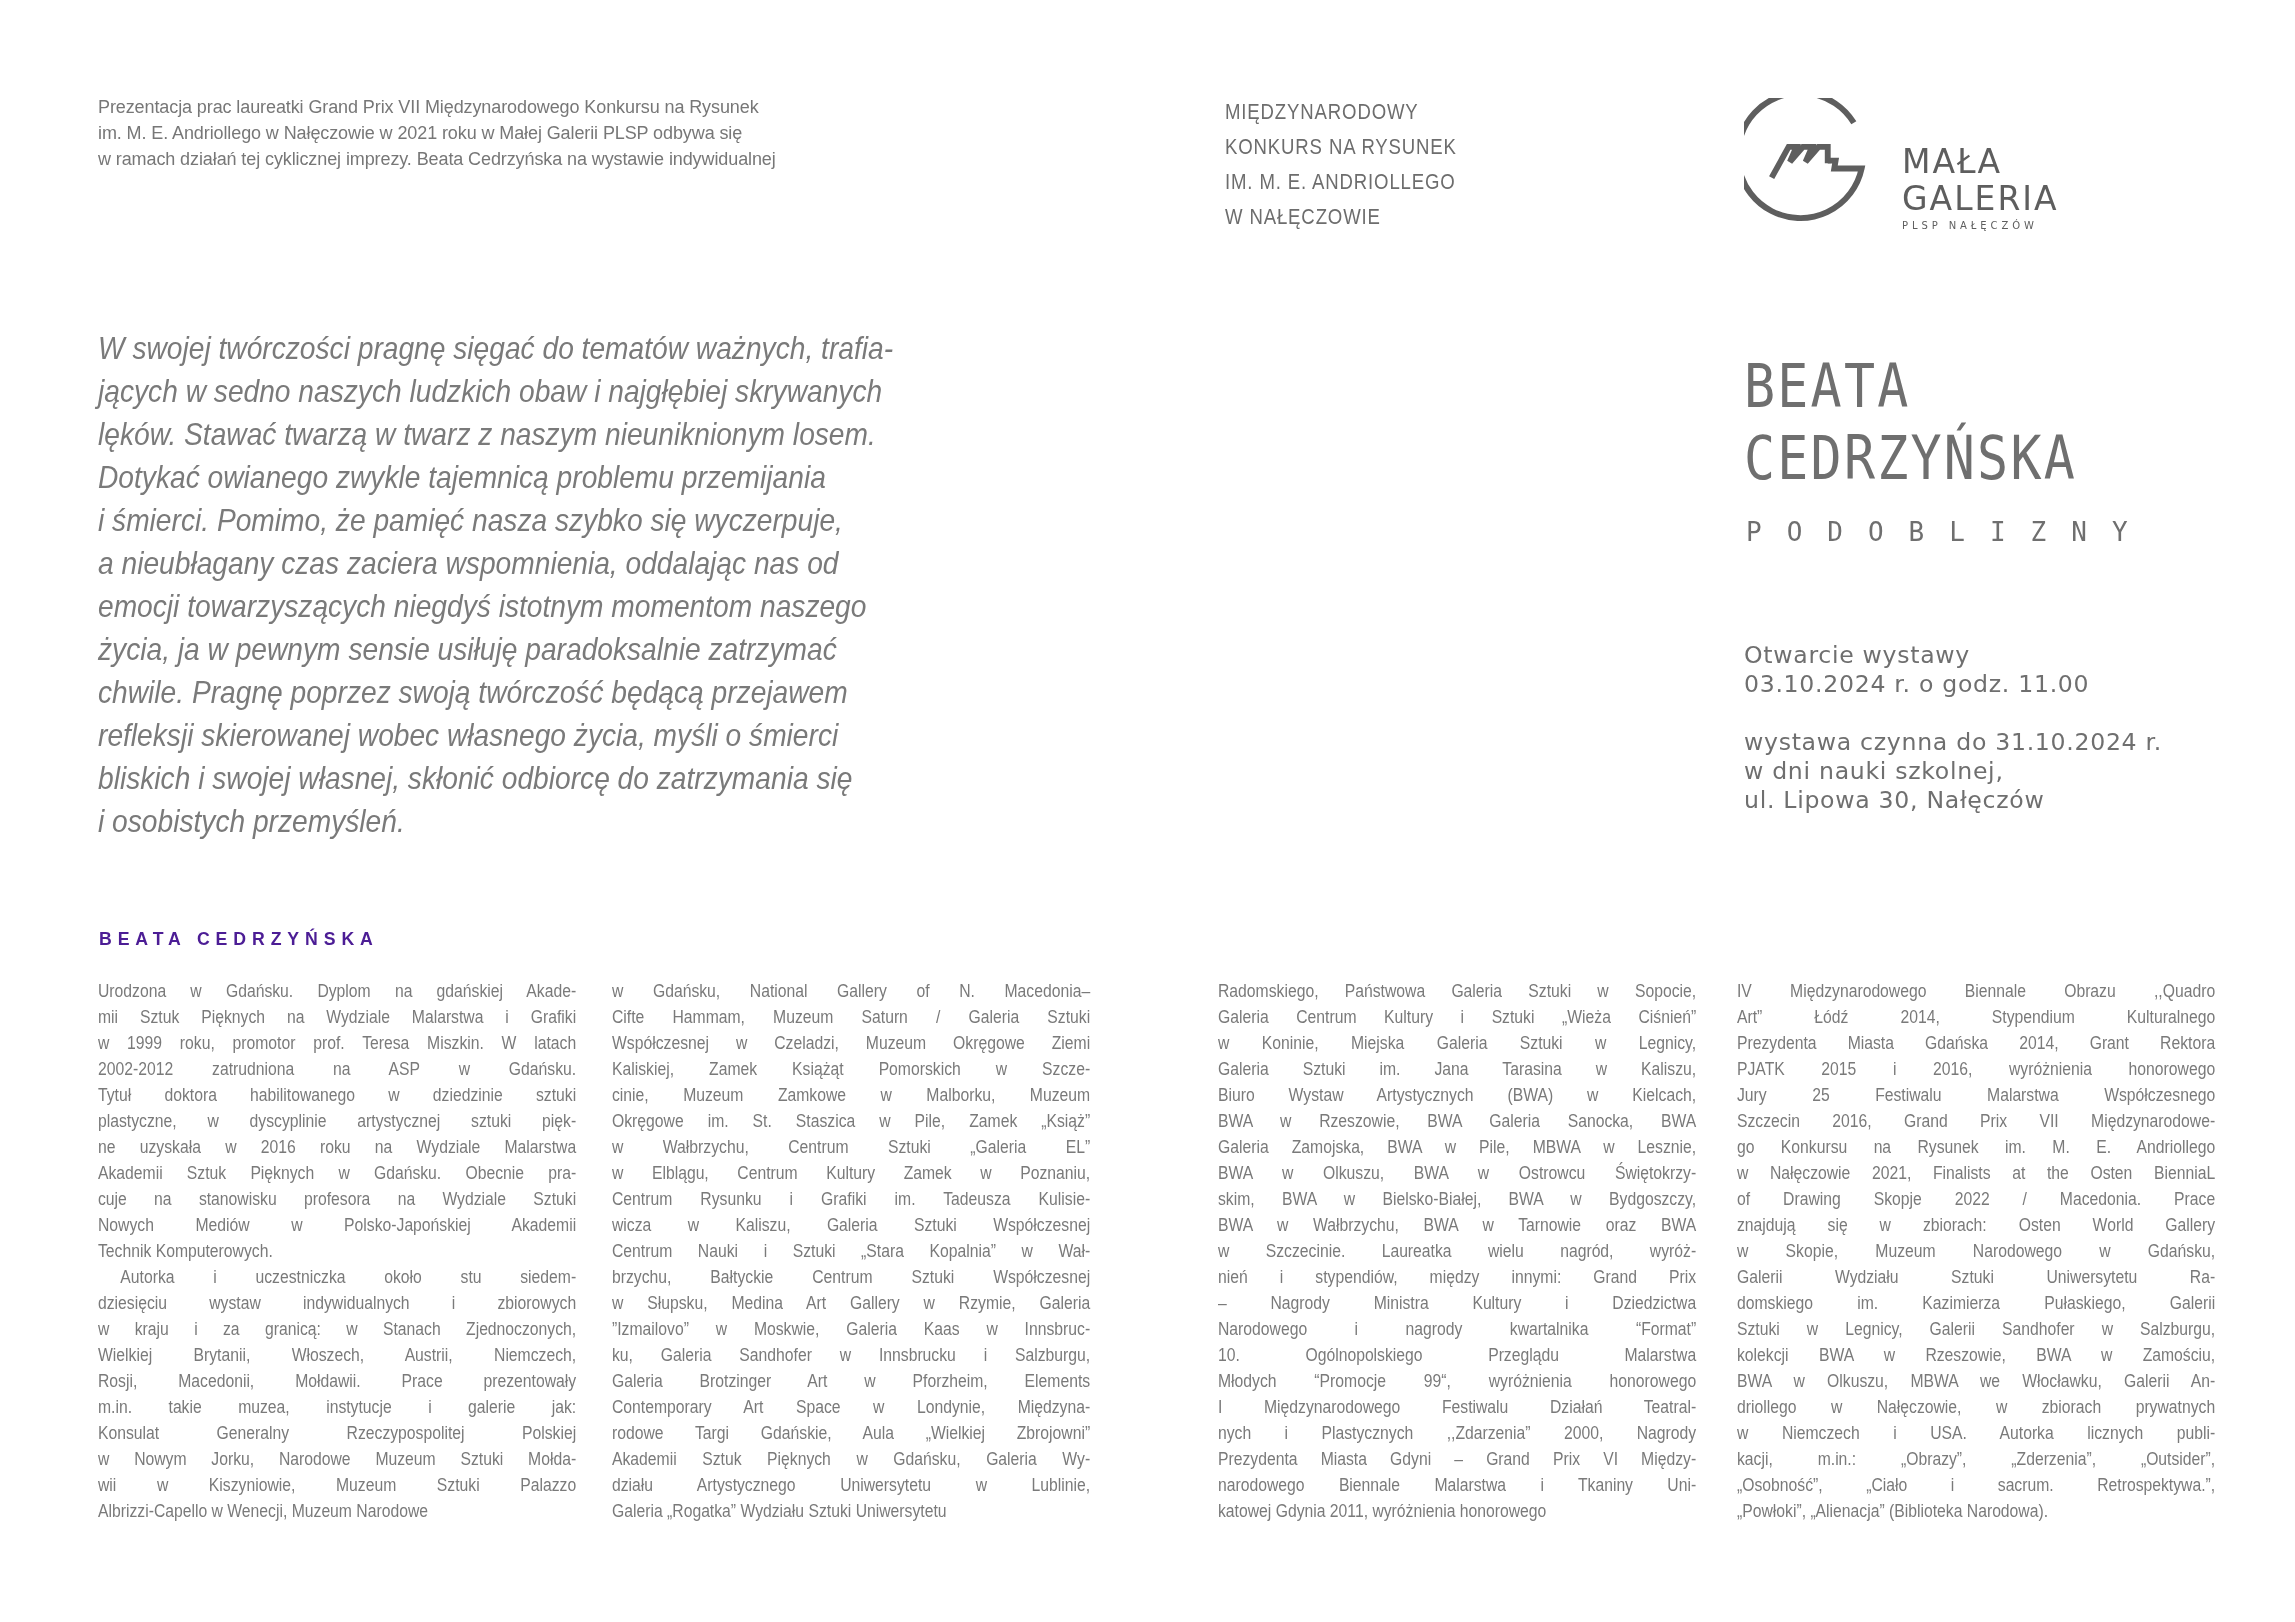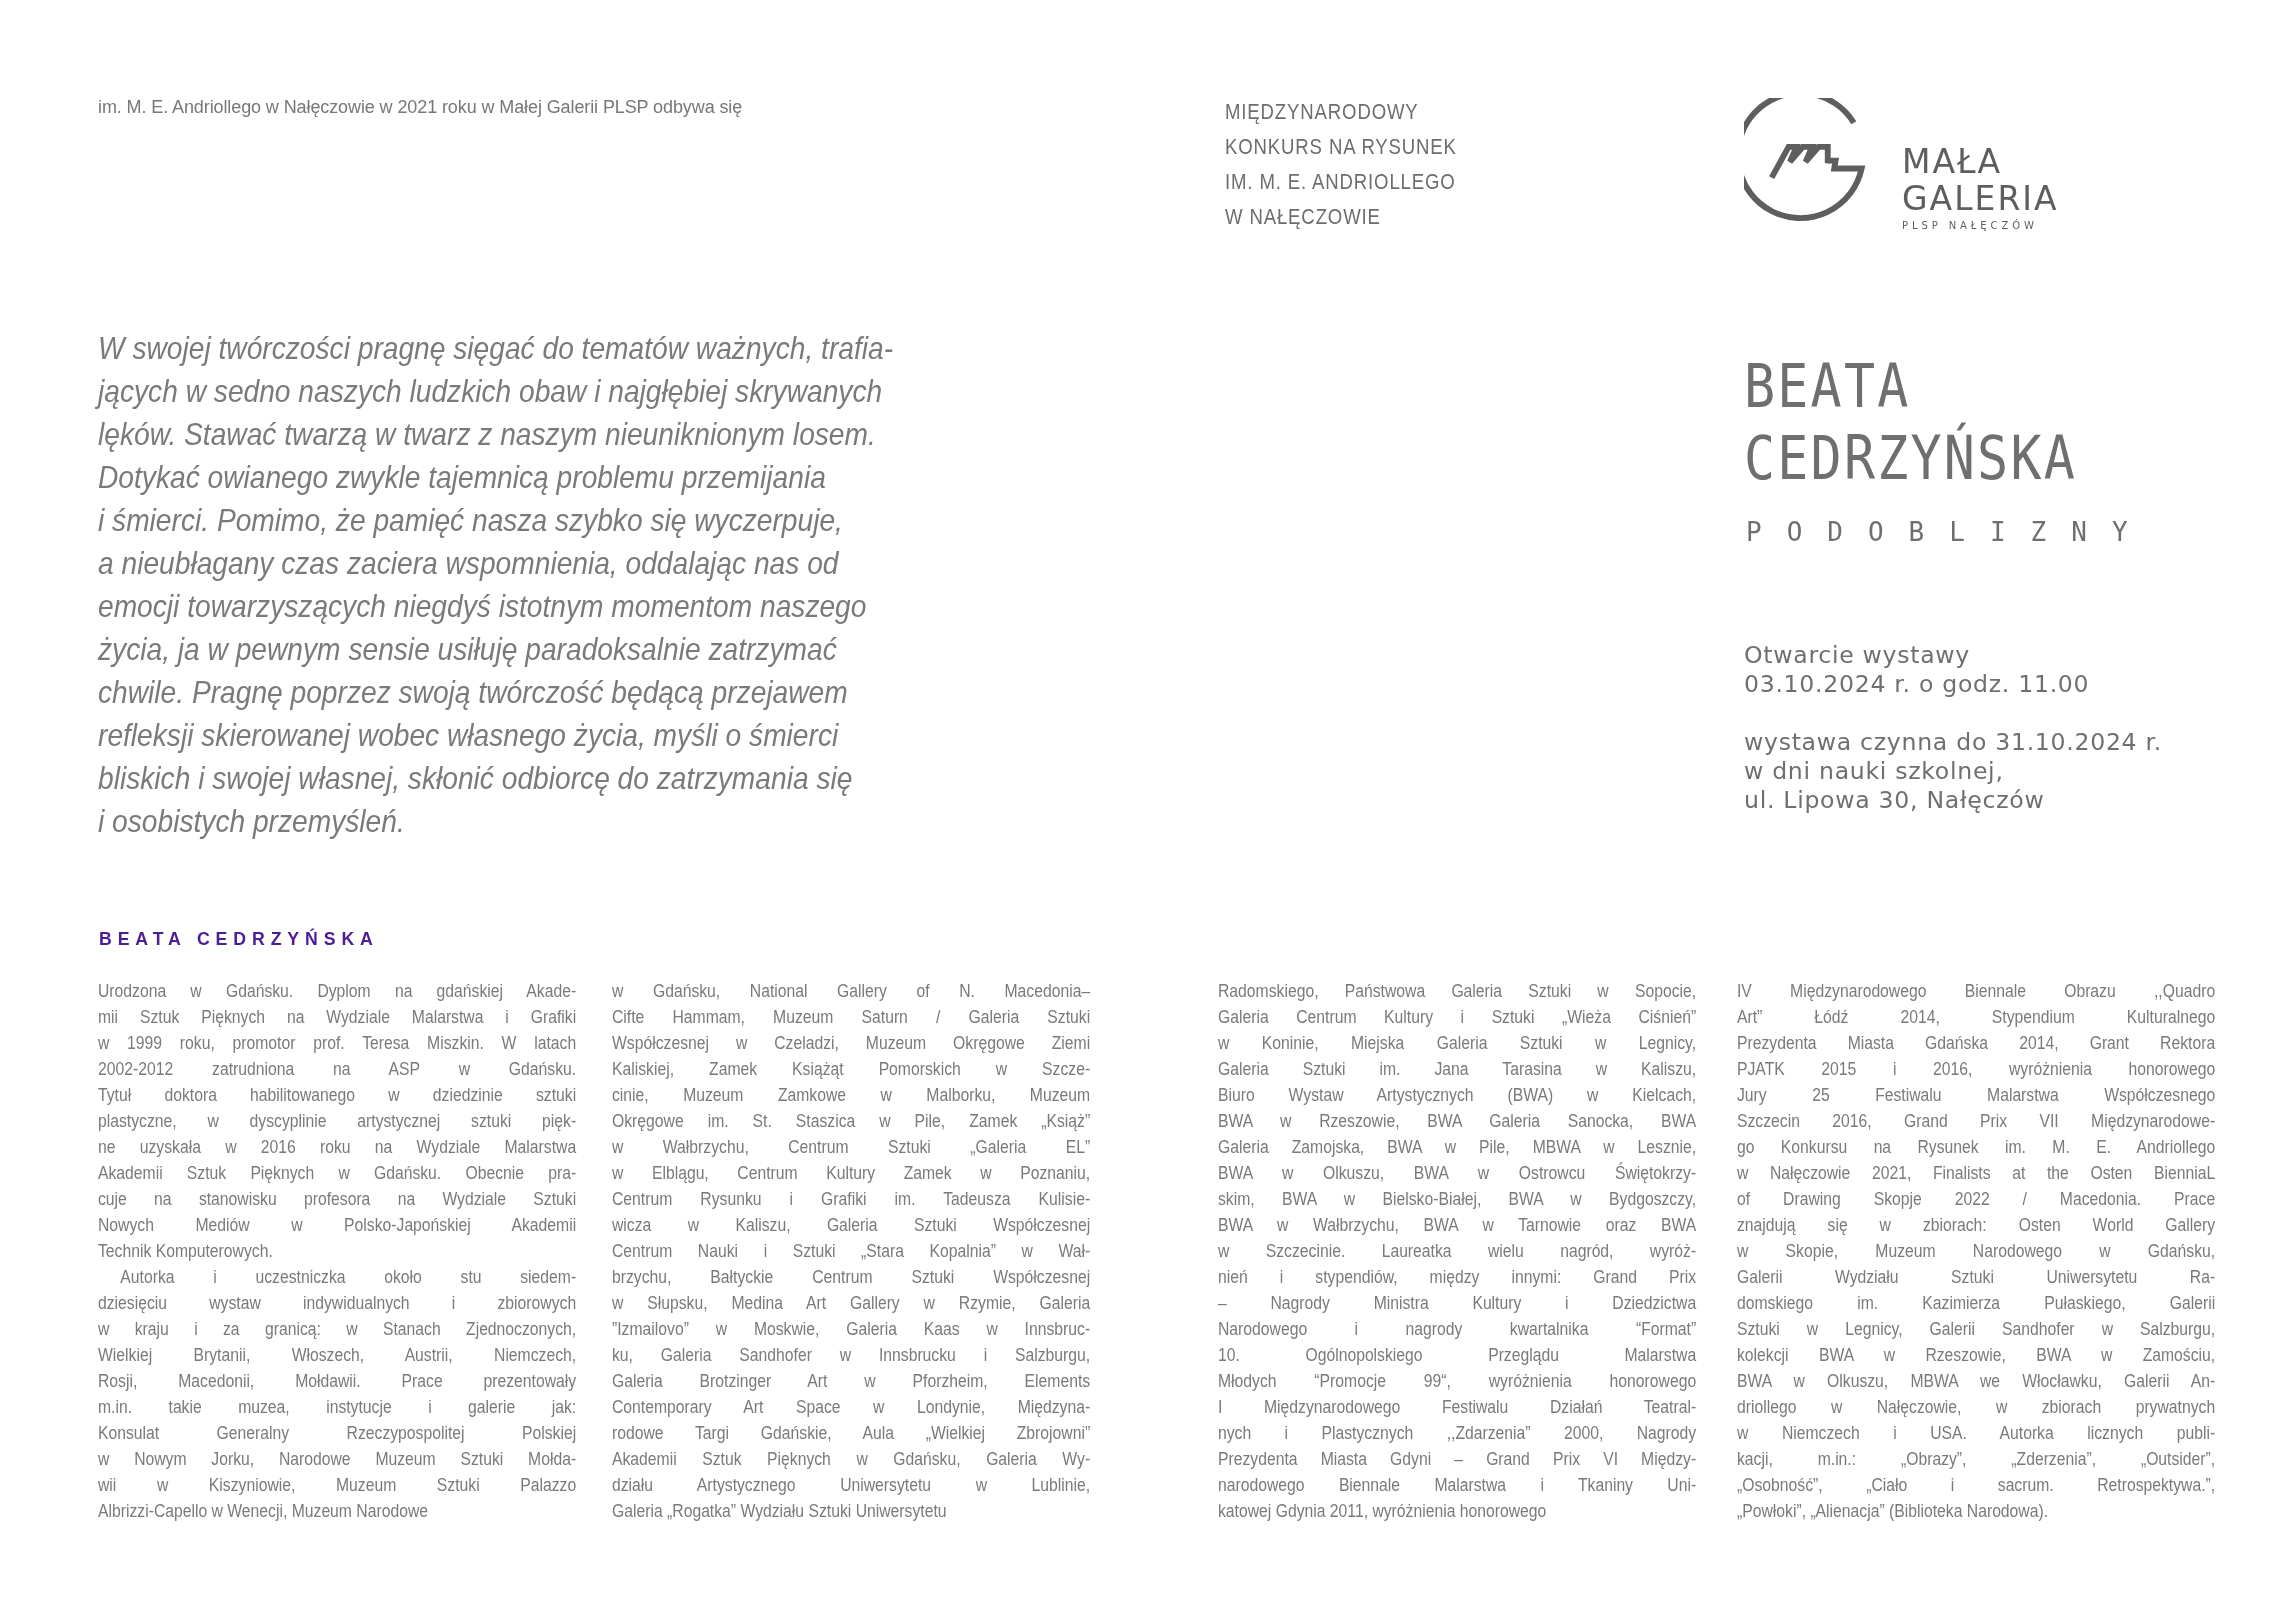--- a/index.html
+++ b/index.html
@@ -27,21 +27,23 @@
   .col .ln { white-space:nowrap; display:block; text-align-last:justify; }
   .col .ln.last { text-align-last:left; }
   .col .ln.indent { text-indent:26px; }
   .c1 { left:98px; } .c2 { left:612px; } .c3 { left:1218px; } .c4 { left:1737px; }
   .col-inner { transform:scaleX(0.86); transform-origin:left top; width:556px; }
 </style>
 </head>
 <body>
 
 <div class="abs intro">
+  <p>Prezentacja prac laureatki Grand Prix VII Międzynarodowego Konkursu na Rysunek</p>
   <p>im. M. E. Andriollego w Nałęczowie w 2021 roku w Małej Galerii PLSP odbywa się</p>
+  <p>w ramach działań tej cyklicznej imprezy. Beata Cedrzyńska na wystawie indywidualnej</p>
 </div>
 
 <div class="abs contest">
   <div>MIĘDZYNARODOWY</div>
   <div>KONKURS NA RYSUNEK</div>
   <div>IM. M. E. ANDRIOLLEGO</div>
   <div>W NAŁĘCZOWIE</div>
 </div>
 
 <div class="abs logo">

